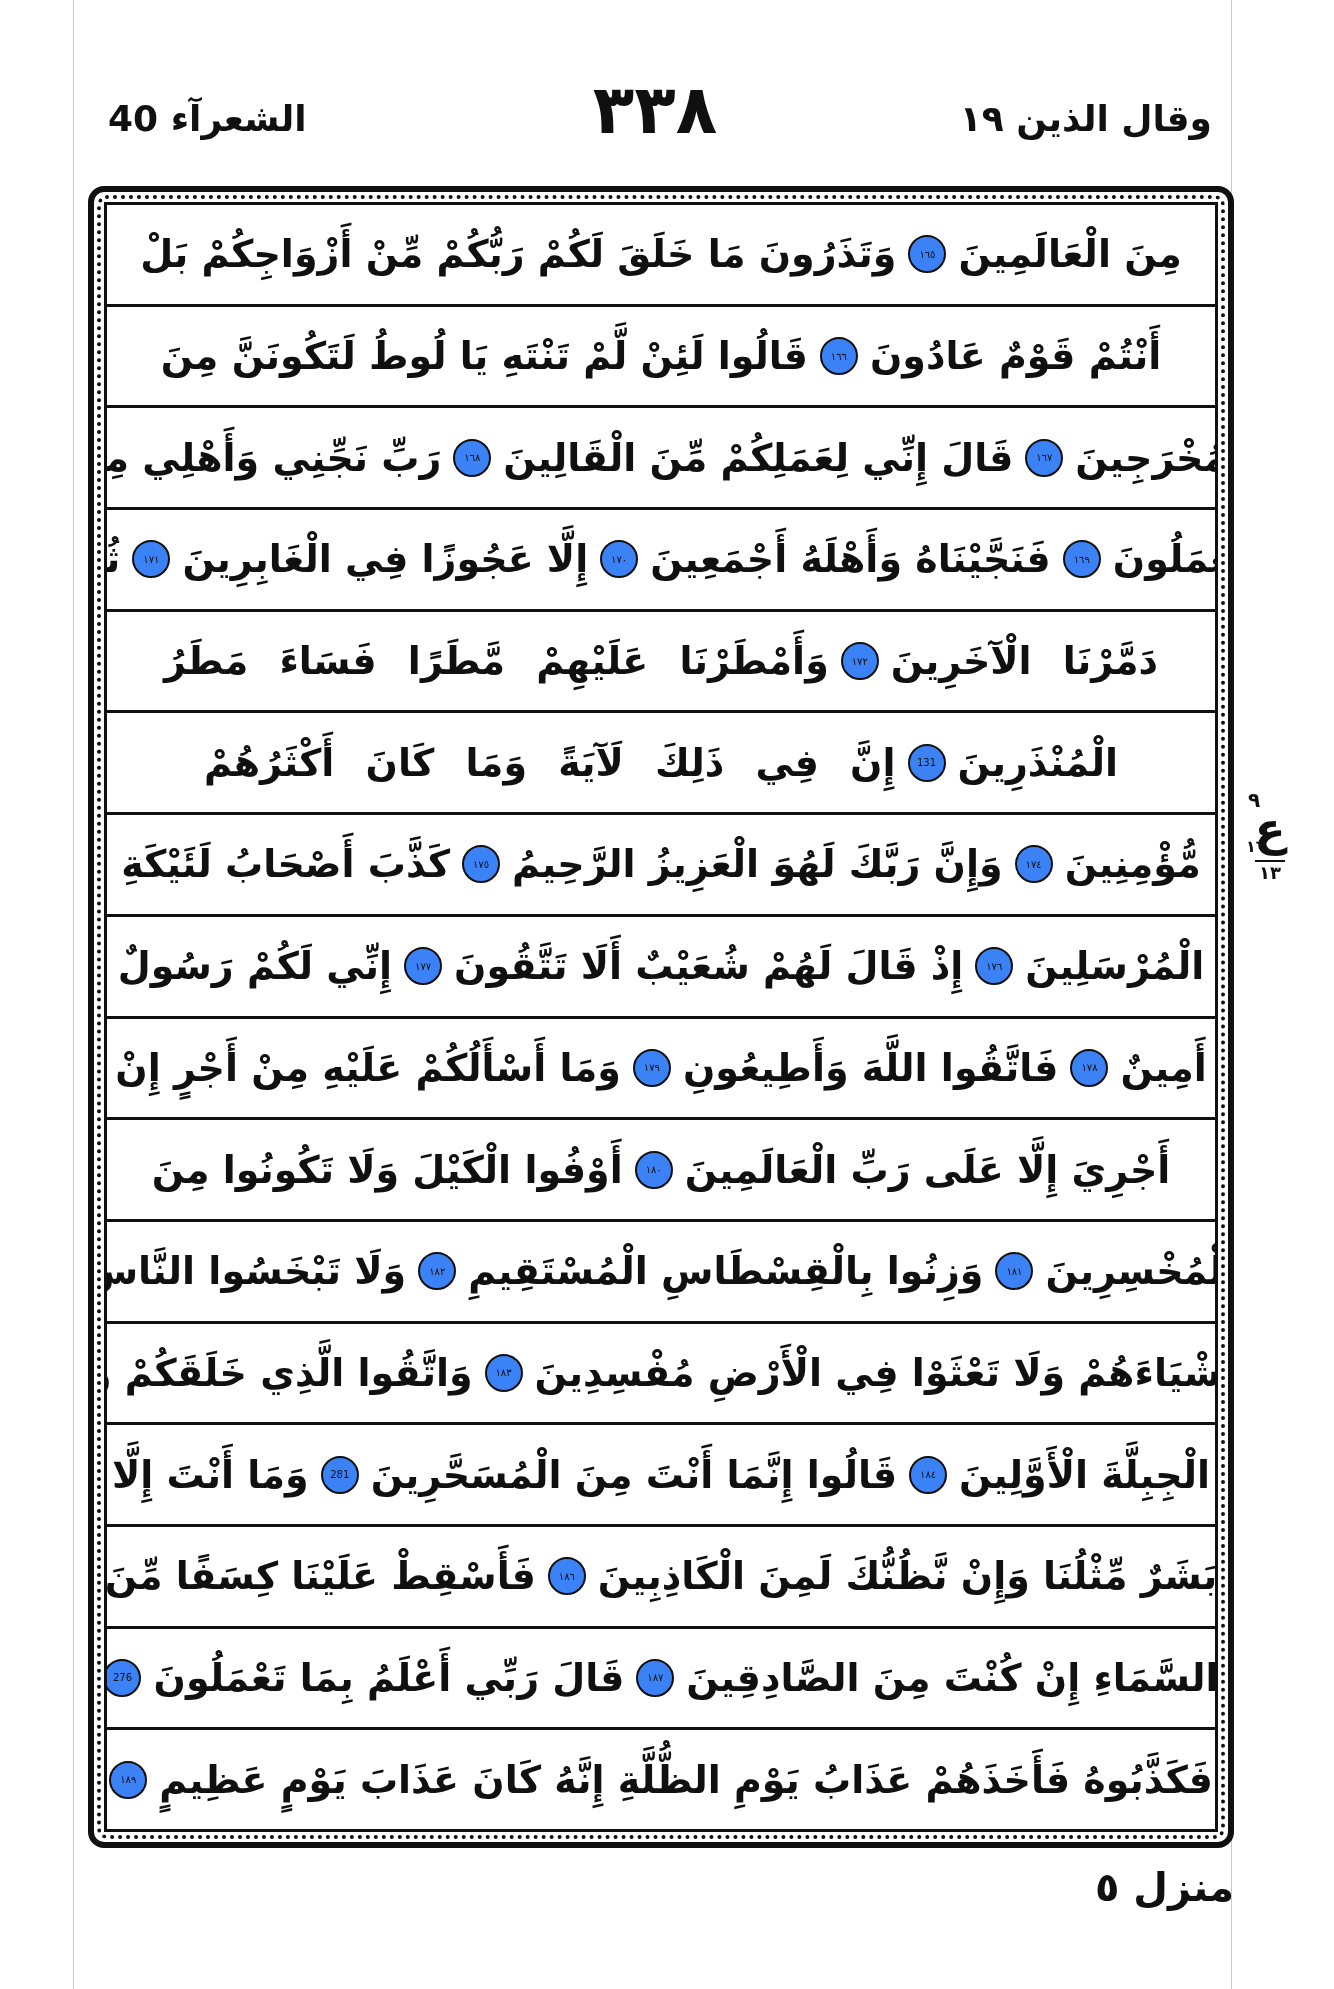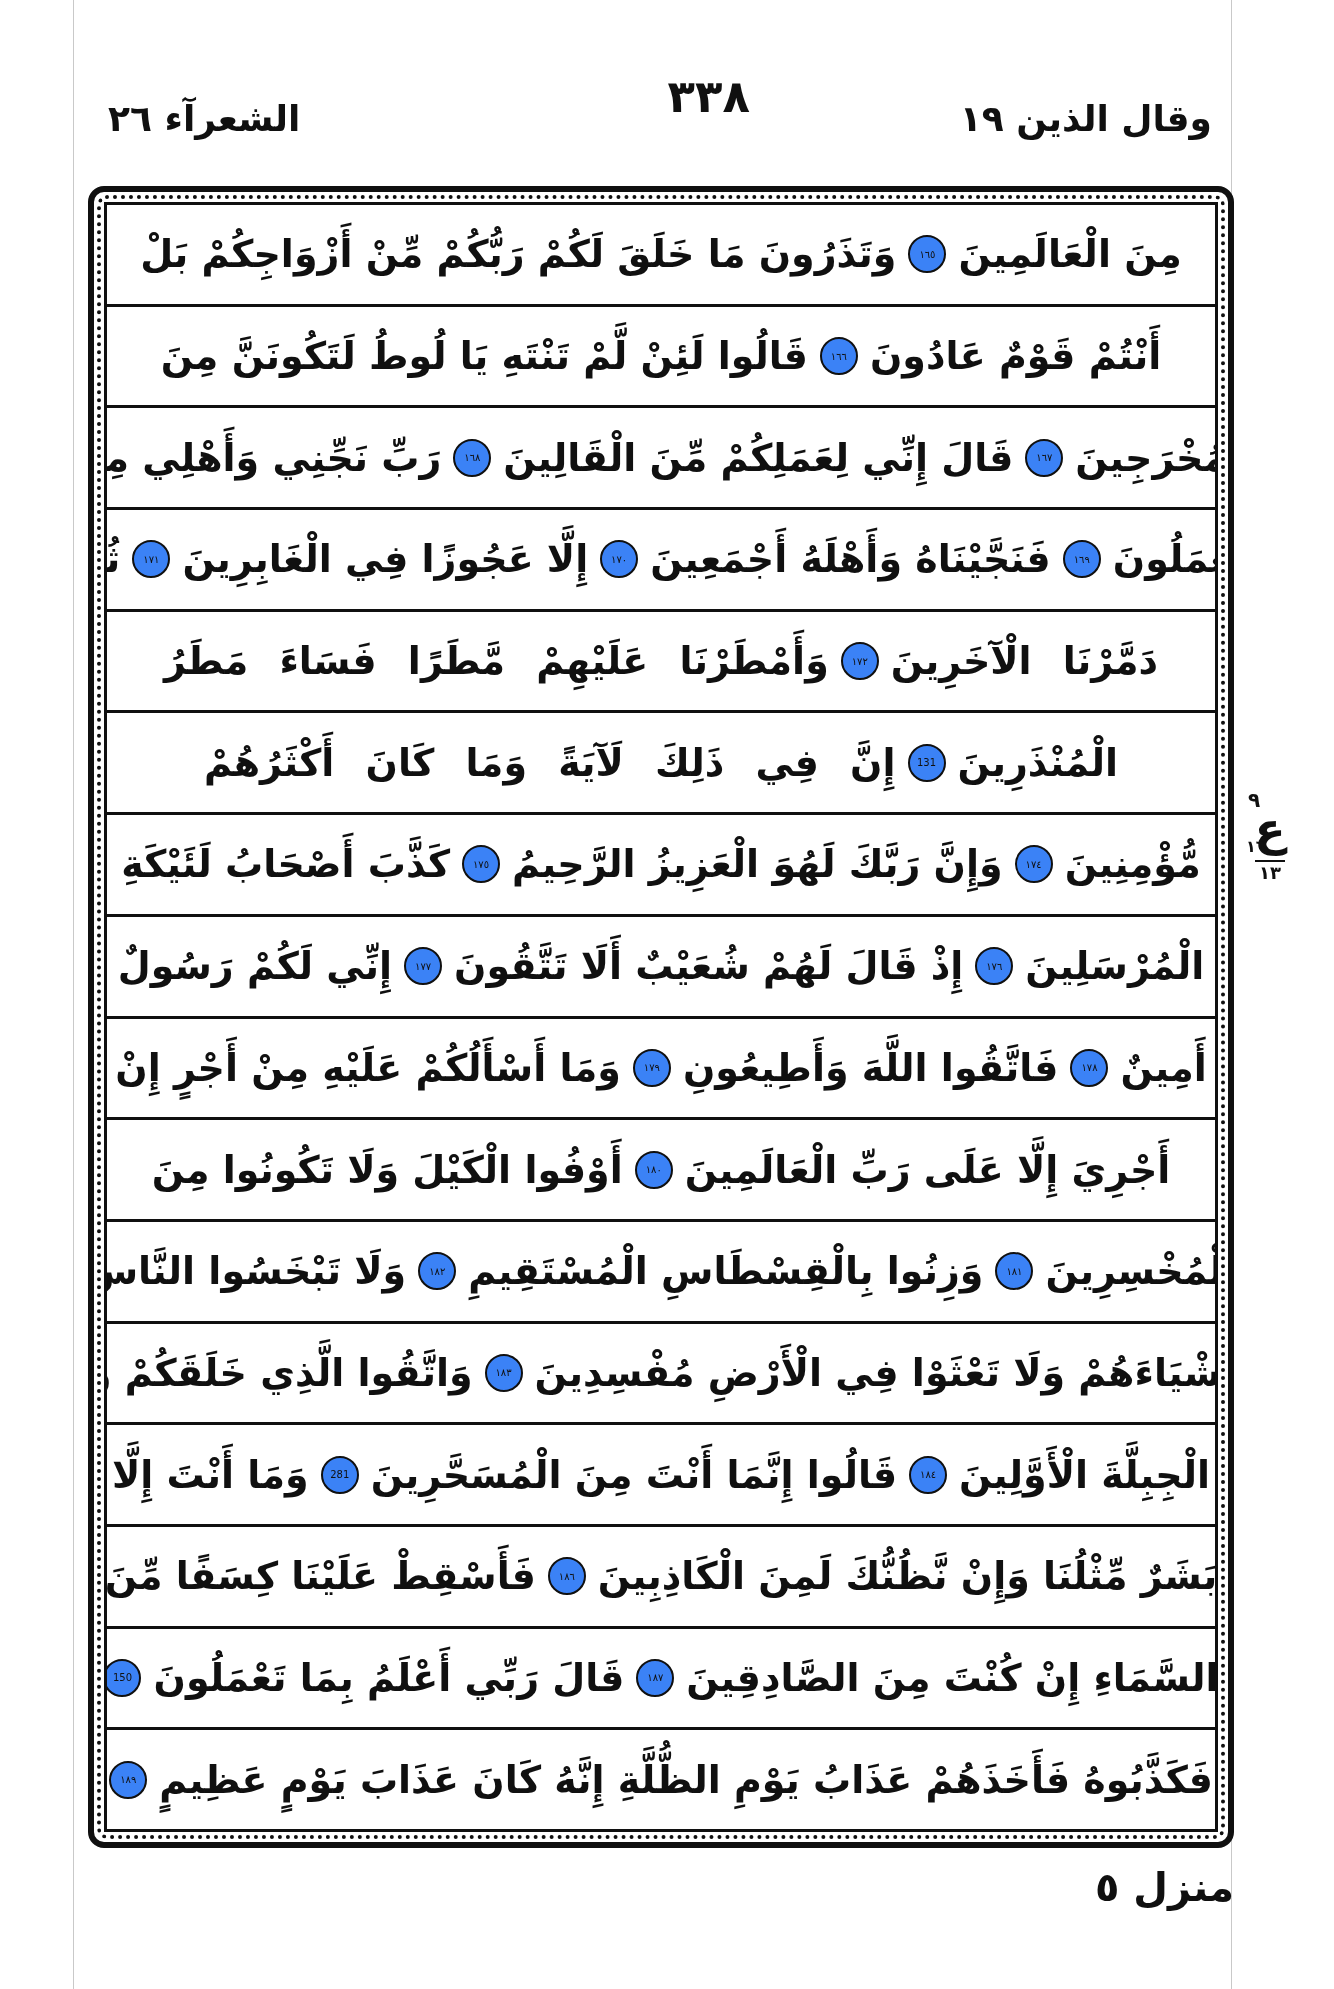--- a/index.html
+++ b/index.html
@@ -8,21 +8,21 @@
     font-family:"DejaVu Sans", sans-serif;color:#101010;overflow:hidden;
   }
   
   .hairline{position:absolute;top:0;width:1px;height:1989px;background:#c9c9c9;}
   .hairline.left{left:73px;}
   .hairline.right{left:1231px;}
 
   
   .hdr{position:absolute;font-weight:700;white-space:nowrap;}
   .hdr-surah{left:108px;top:98px;font-size:36px;}
-  .hdr-page{left:560px;top:70px;width:190px;text-align:right;font-size:45px;letter-spacing:6px;}
+  .hdr-page{left:560px;top:70px;width:190px;text-align:center;font-size:68px;letter-spacing:6px;}
   .hdr-juz{left:1012px;top:98px;width:200px;text-align:center;font-size:36px;}
 
   
   .frame-outer{
     position:absolute;left:88px;top:186px;width:1146px;height:1662px;
     border:6px solid #101010;border-radius:16px;padding:3px;box-sizing:border-box;background:#fff;
   }
   .frame-beads{
     width:100%;height:100%;border:4px dotted #101010;border-radius:10px;
     padding:3px;box-sizing:border-box;
@@ -64,21 +64,21 @@
     position:absolute;left:88px;top:1864px;width:1146px;text-align:right;
     font-size:40px;font-weight:700;
   }
 </style>
 </head>
 <body>
 
 <div class="hairline left"></div>
 <div class="hairline right"></div>
 
-<div class="hdr hdr-surah">الشعرآء ٢٦</div>
+<div class="hdr hdr-surah">الشعرآء 40</div>
 <div class="hdr hdr-page">٣٣٨</div>
 <div class="hdr hdr-juz">وقال الذين ١٩</div>
 
 <div class="frame-outer">
   <div class="frame-beads">
     <div class="frame-inner" id="quran-lines">
         <div class="qline">
           <span class="qtext">مِنَ الْعَالَمِينَ</span>
           <span class="ayah-badge">١٦٥</span>
           <span class="qtext">وَتَذَرُونَ مَا خَلَقَ لَكُمْ رَبُّكُمْ مِّنْ أَزْوَاجِكُمْ بَلْ</span>
@@ -161,21 +161,21 @@
         </div>
         <div class="qline">
           <span class="qtext">بَشَرٌ مِّثْلُنَا وَإِنْ نَّظُنُّكَ لَمِنَ الْكَاذِبِينَ</span>
           <span class="ayah-badge">١٨٦</span>
           <span class="qtext">فَأَسْقِطْ عَلَيْنَا كِسَفًا مِّنَ</span>
         </div>
         <div class="qline">
           <span class="qtext">السَّمَاءِ إِنْ كُنْتَ مِنَ الصَّادِقِينَ</span>
           <span class="ayah-badge">١٨٧</span>
           <span class="qtext">قَالَ رَبِّي أَعْلَمُ بِمَا تَعْمَلُونَ</span>
-          <span class="ayah-badge">150</span>
+          <span class="ayah-badge">276</span>
         </div>
         <div class="qline">
           <span class="qtext">فَكَذَّبُوهُ فَأَخَذَهُمْ عَذَابُ يَوْمِ الظُّلَّةِ إِنَّهُ كَانَ عَذَابَ يَوْمٍ عَظِيمٍ</span>
           <span class="ayah-badge">١٨٩</span>
         </div>
       </div>
   </div>
 </div>
 
 <div class="ruku">

